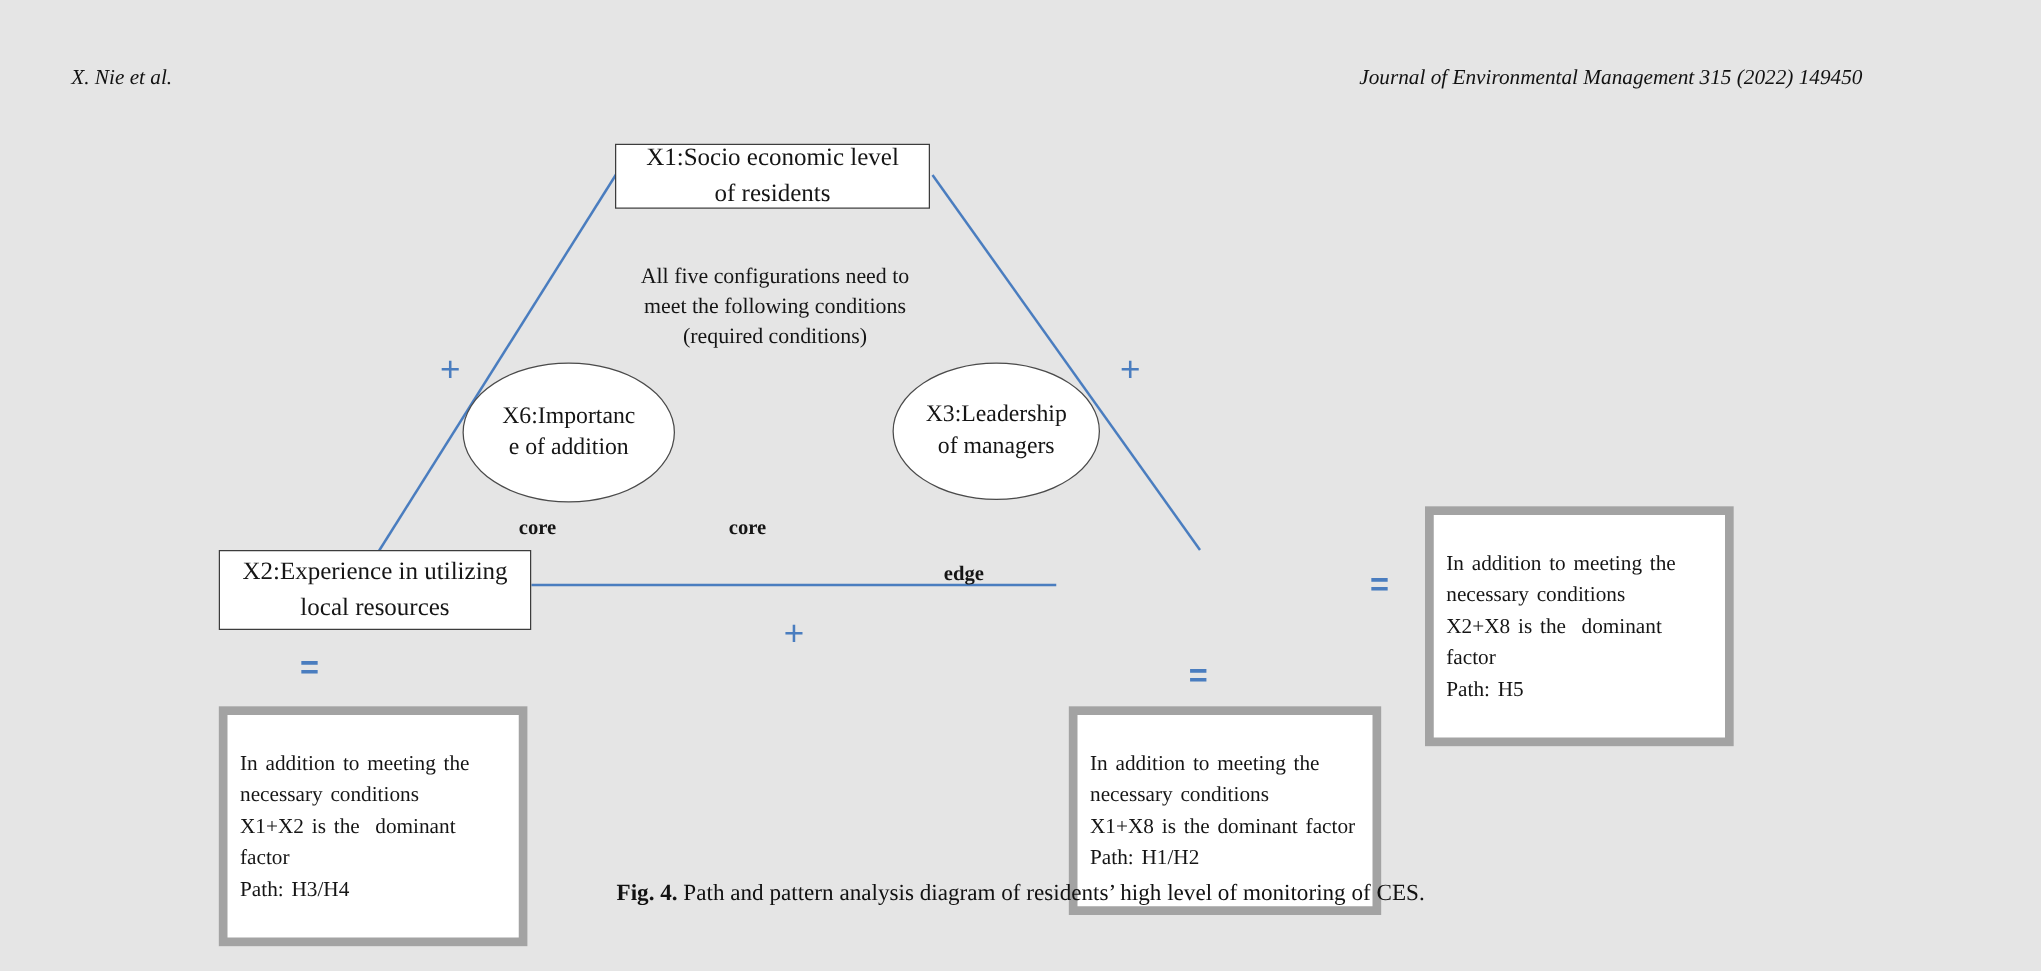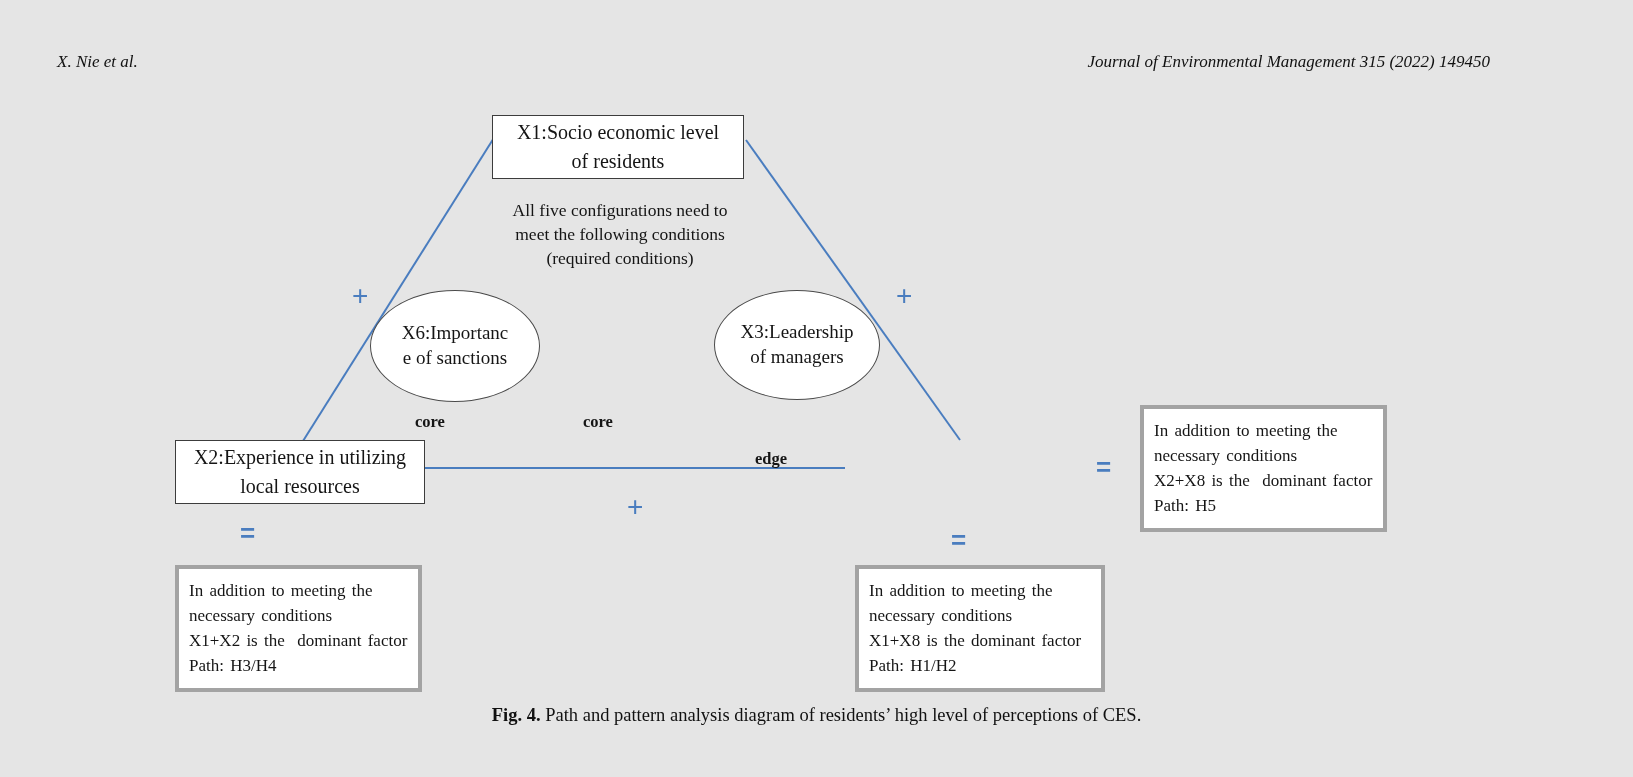--- a/index.html
+++ b/index.html
@@ -19,51 +19,51 @@
     white-space:pre-line; font-size:20px; line-height:1.45;
   }
   .ellipse {
     position:absolute; border:1px solid #4a4a4a; border-radius:50%; background:#fff;
     display:flex; align-items:center; justify-content:center; text-align:center;
     white-space:pre-line; font-size:19px; line-height:1.3;
   }
   .tag { position:absolute; width:80px; text-align:left; font-weight:bold; font-size:16.5px; }
   .note { position:absolute; text-align:center; white-space:pre-line; font-size:17.5px; line-height:1.38; }
   .annot {
-    position:absolute; border:4px solid #a3a3a3; background:#fff;
-    white-space:pre-wrap; font-size:17px; line-height:1.48; padding:9px 10px; word-spacing:2px;
+    position:absolute; border:7px solid #a3a3a3; background:#fff;
+    white-space:pre-wrap; font-size:17px; line-height:1.48; padding:26px 10px; word-spacing:2px;
   }
   .op { position:absolute; color:var(--accent,#4a7dbf); font-size:28px; font-family:"Liberation Sans",sans-serif; }
   .op-eq { font-weight:bold; font-size:26px; }
   .caption { position:absolute; top:705px; left:0; width:100%; text-align:center; font-size:18.5px; color:#111; }
   .caption .lbl { font-weight:bold; }
 </style>
 </head>
 <body>
 
 <div class="canvas">
 
   <span class="hdr hdr-left">X. Nie et al.</span>
   <span class="hdr hdr-right">Journal of Environmental Management 315 (2022) 149450</span>
 
   <svg class="lines" width="1633" height="777" viewBox="0 0 1633 777">
     <line x1="497" y1="133" x2="303" y2="441"></line>
     <line x1="746" y1="140" x2="960" y2="440"></line>
     <line x1="425" y1="468" x2="845" y2="468"></line>
   </svg>
 
-  <div class="box" style="left:492px; top:115px; width:252px; height:64px;">X1:Socio economic level
+  <div class="box" style="left:492px; top:115px; width:252px; height:52px;">X1:Socio economic level
 of residents</div>
 
-  <div class="note" style="left:460px; top:198px; width:320px;text-align:center;">All five configurations need to
+  <div class="note" style="left:460px; top:208px; width:320px;text-align:center;">All five configurations need to
 meet the following conditions
 (required conditions)</div>
 
   <div class="ellipse" style="left:370px; top:290px; width:170px; height:112px;">X6:Importanc
-e of sanctions</div>
+e of addition</div>
   <div class="ellipse" style="left:714px; top:290px; width:166px; height:110px;">X3:Leadership
 of managers</div>
 
   <div class="tag" style="left:415px; top:412px;">core</div>
   <div class="tag" style="left:583px; top:412px;">core</div>
   <div class="tag" style="left:755px; top:415px;margin-top:34px;">edge</div>
 
   <div class="box" style="left:175px; top:440px; width:250px; height:64px;">X2:Experience in utilizing
 local resources</div>
 
@@ -82,16 +82,16 @@
   <div class="annot" style="left:855px;  top:565px; width:250px; min-height:107px;">In addition to meeting the
 necessary conditions
 X1+X8 is the dominant factor
 Path: H1/H2</div>
   <div class="annot" style="left:1140px; top:405px; width:247px; min-height:113px;">In addition to meeting the
 necessary conditions
 X2+X8 is the  dominant factor
 Path: H5</div>
 
   <div class="caption">
-    <span class="lbl">Fig. 4.</span><span> Path and pattern analysis diagram of residents’ high level of perceptions of CES.</span>
+    <span class="lbl">Fig. 4.</span><span> Path and pattern analysis diagram of residents’ high level of monitoring of CES.</span>
   </div>
 
 </div>
 
 </body></html>

